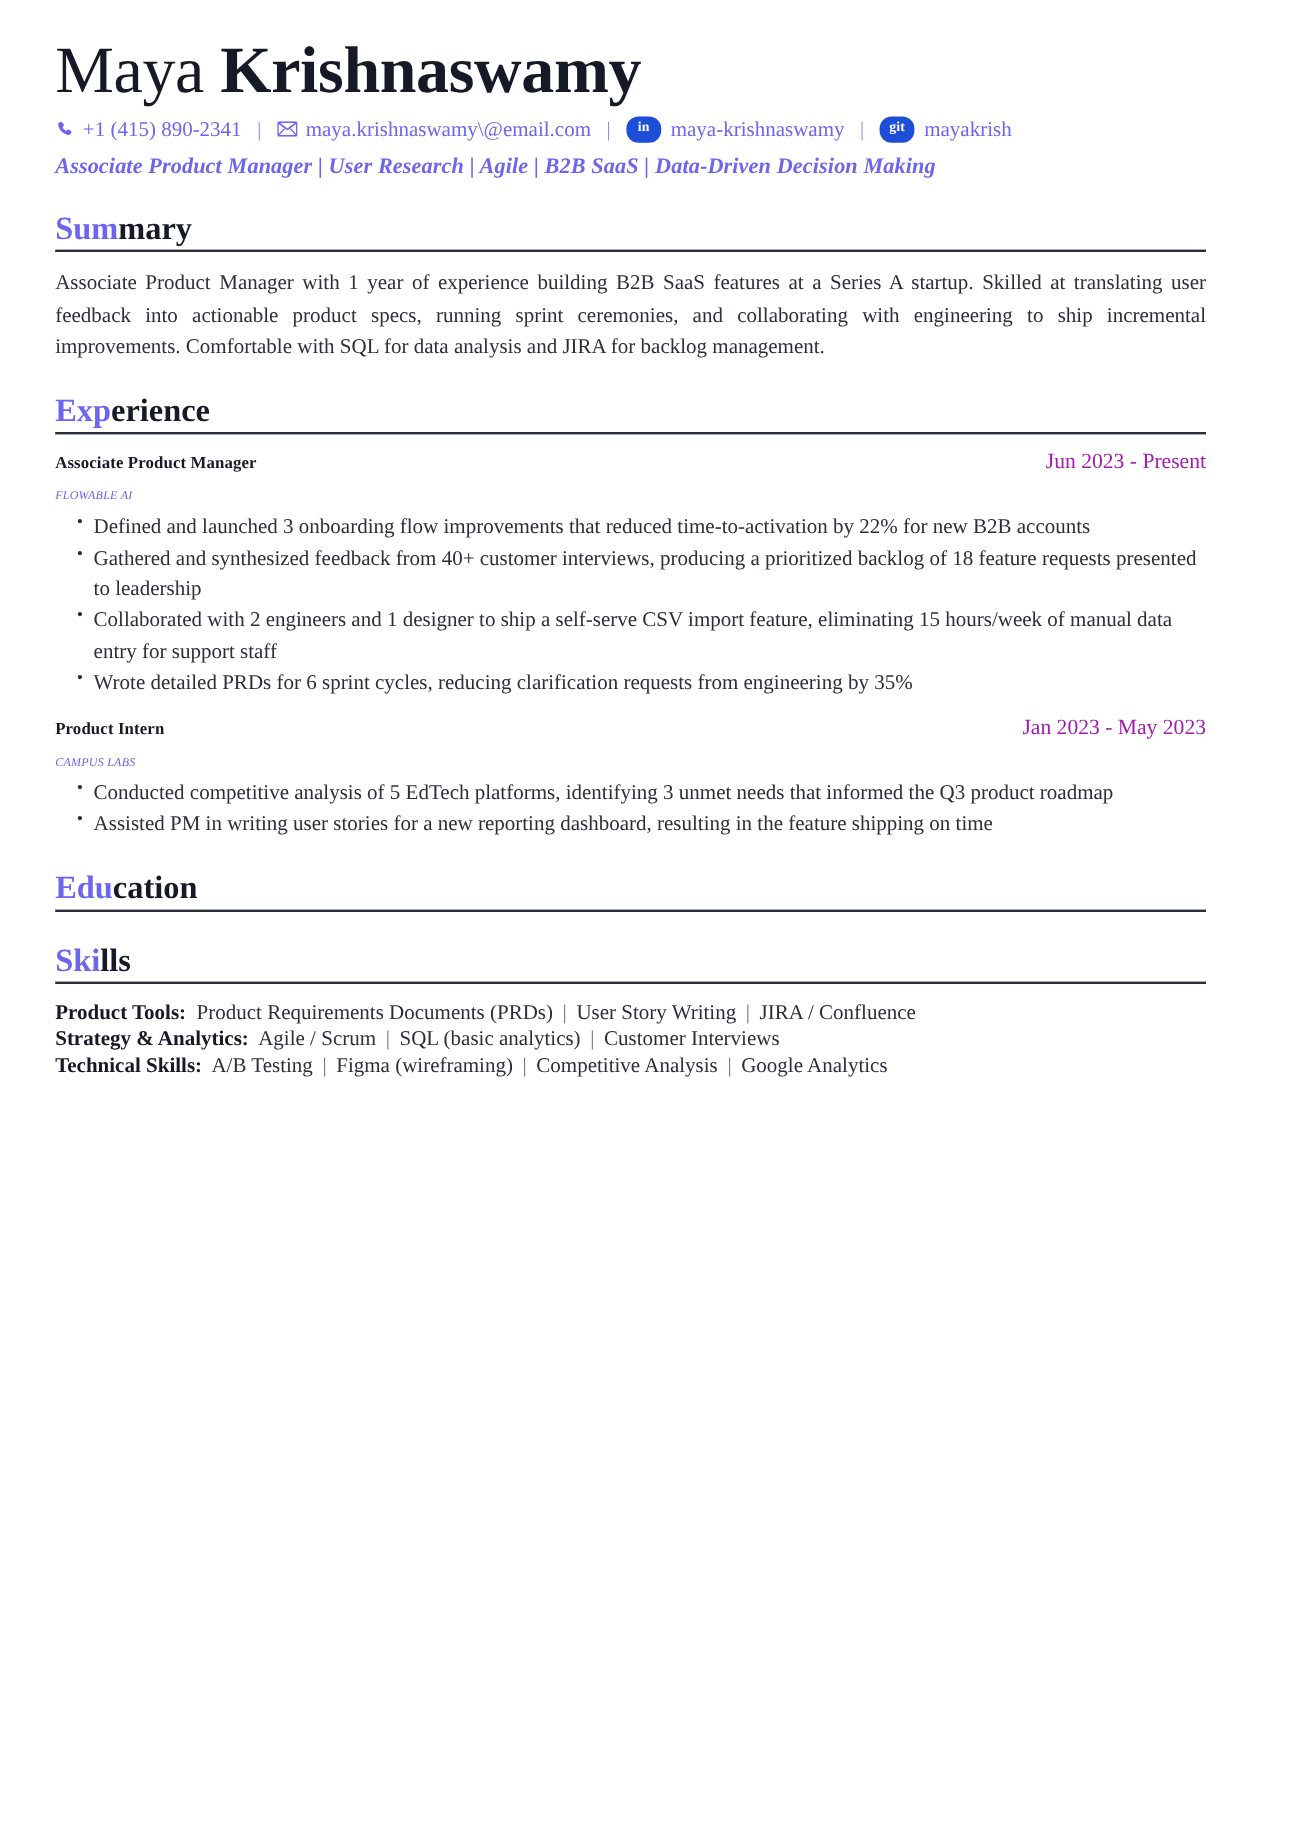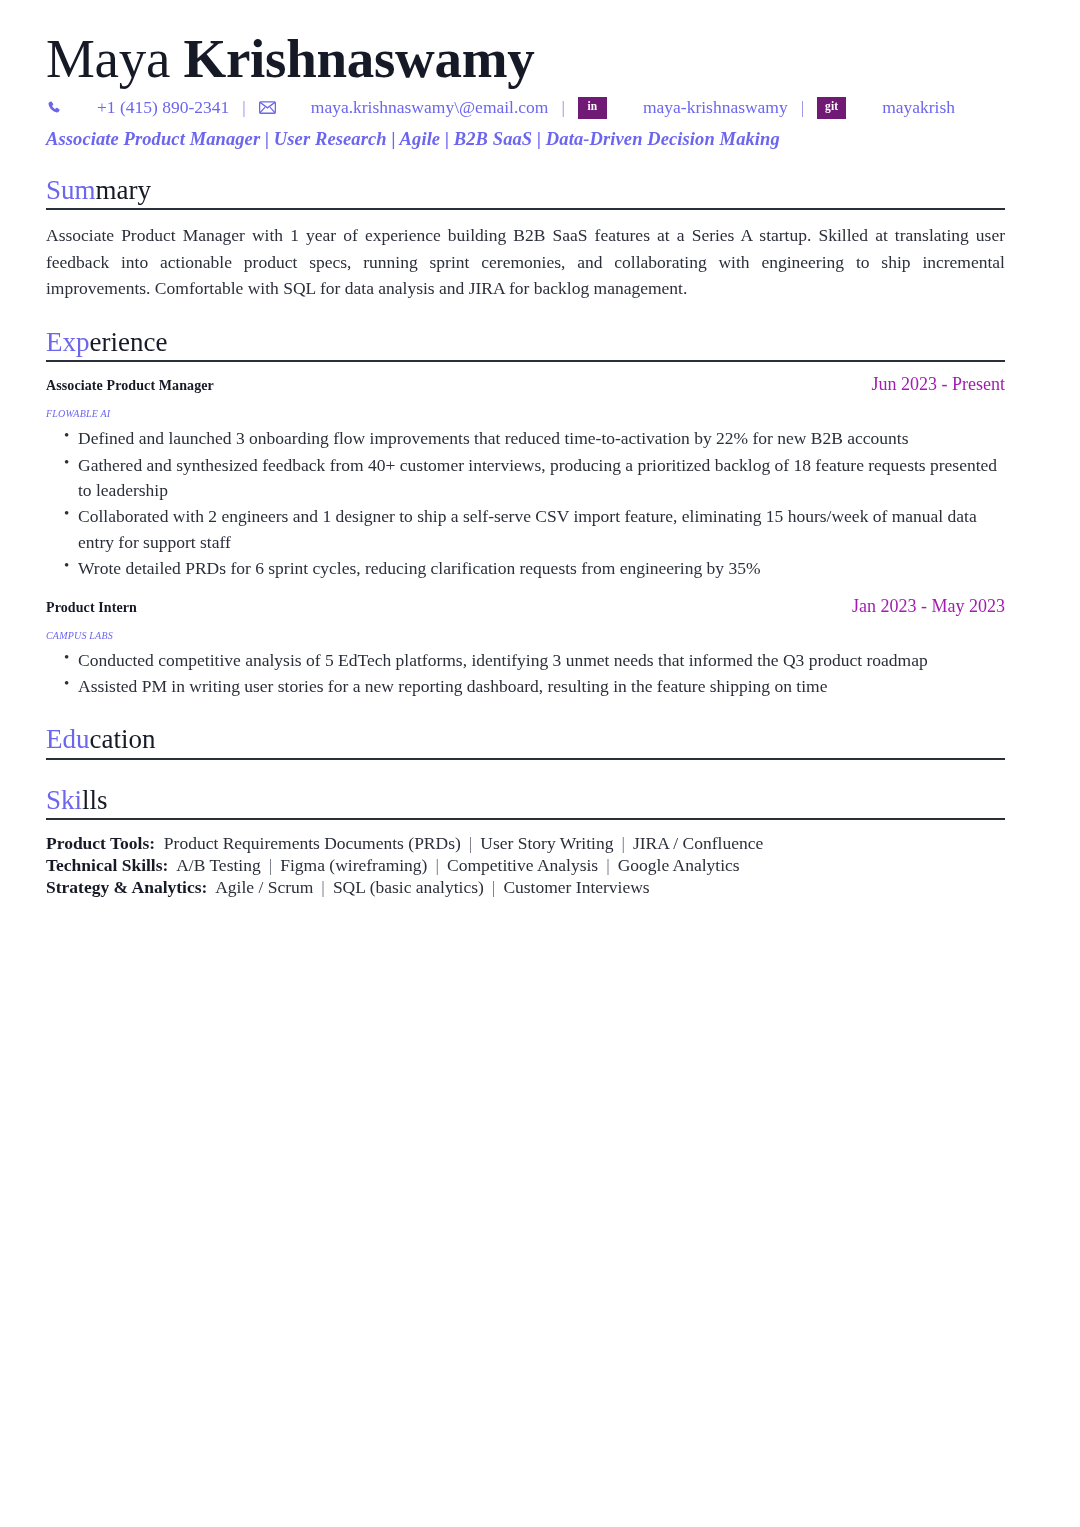--- a/index.html
+++ b/index.html
@@ -42,41 +42,40 @@
     display: flex;
     align-items: center;
     flex-wrap: wrap;
     gap: 0;
     line-height: 1.3;
   }
   .contact-item {
     display: inline-flex;
     align-items: center;
     white-space: nowrap;
-    gap: 28px;
   }
   .contact-item .ci-icon {
     display: inline-flex;
     align-items: center;
     justify-content: center;
     margin-right: 7px;
   }
   .contact-item .ci-text { color: #6c66ef; }
   .contact-sep {
     color: #8e8ae8;
     padding: 0 13px;
     font-size: 17px;
   }
   .badge {
     display: inline-flex;
     align-items: center;
     justify-content: center;
-    background: #701a75;
+    background: #1d4ed8;
     color: #ffffff;
-    border-radius: 0;
+    border-radius: 10px;
     font-family: "Liberation Serif", serif;
     font-weight: 700;
     font-size: 11.5px;
     line-height: 1;
     padding: 3px 5px 4px 5px;
     min-width: 19px;
     height: 15px;
     margin-right: 8px;
     letter-spacing: 0.2px;
   }
@@ -87,21 +86,21 @@
     font-size: 18.5px;
     color: #6c66ef;
     letter-spacing: 0.1px;
     font-weight: bold;
   }
 
   
   .section { margin-top: 25px; }
   .section-title {
     font-size: 27px;
-    font-weight: 400;
+    font-weight: 700;
     line-height: 1.12;
     color: #161a26;
     margin: 0;
     padding-bottom: 3px;
   }
   .section-title .accent { color: #6c66ef; }
   .section-rule {
     border: 0;
     border-top: 2.2px solid #2b2f3a;
     margin: 0 0 12px 0;
@@ -289,18 +288,18 @@
     <hr class="section-rule">
   </section>
 
   <section class="section">
     <h2 class="section-title">
       <span class="accent">Ski</span><span>lls</span>
     </h2>
     <hr class="section-rule">
     <div class="skills-block" id="skills-list">
         <div class="skill-row"><span class="skill-label">Product Tools:</span><span class="skill-items">&nbsp; <span>Product Requirements Documents (PRDs)</span><span class="skill-pipe">|</span><span>User Story Writing</span><span class="skill-pipe">|</span><span>JIRA / Confluence</span></span></div>
+        <div class="skill-row"><span class="skill-label">Strategy &amp; Analytics:</span><span class="skill-items">&nbsp; <span>Agile / Scrum</span><span class="skill-pipe">|</span><span>SQL (basic analytics)</span><span class="skill-pipe">|</span><span>Customer Interviews</span></span></div>
         <div class="skill-row"><span class="skill-label">Technical Skills:</span><span class="skill-items">&nbsp; <span>A/B Testing</span><span class="skill-pipe">|</span><span>Figma (wireframing)</span><span class="skill-pipe">|</span><span>Competitive Analysis</span><span class="skill-pipe">|</span><span>Google Analytics</span></span></div>
-        <div class="skill-row"><span class="skill-label">Strategy &amp; Analytics:</span><span class="skill-items">&nbsp; <span>Agile / Scrum</span><span class="skill-pipe">|</span><span>SQL (basic analytics)</span><span class="skill-pipe">|</span><span>Customer Interviews</span></span></div>
       </div>
   </section>
 
 </div>
 
 </body></html>

